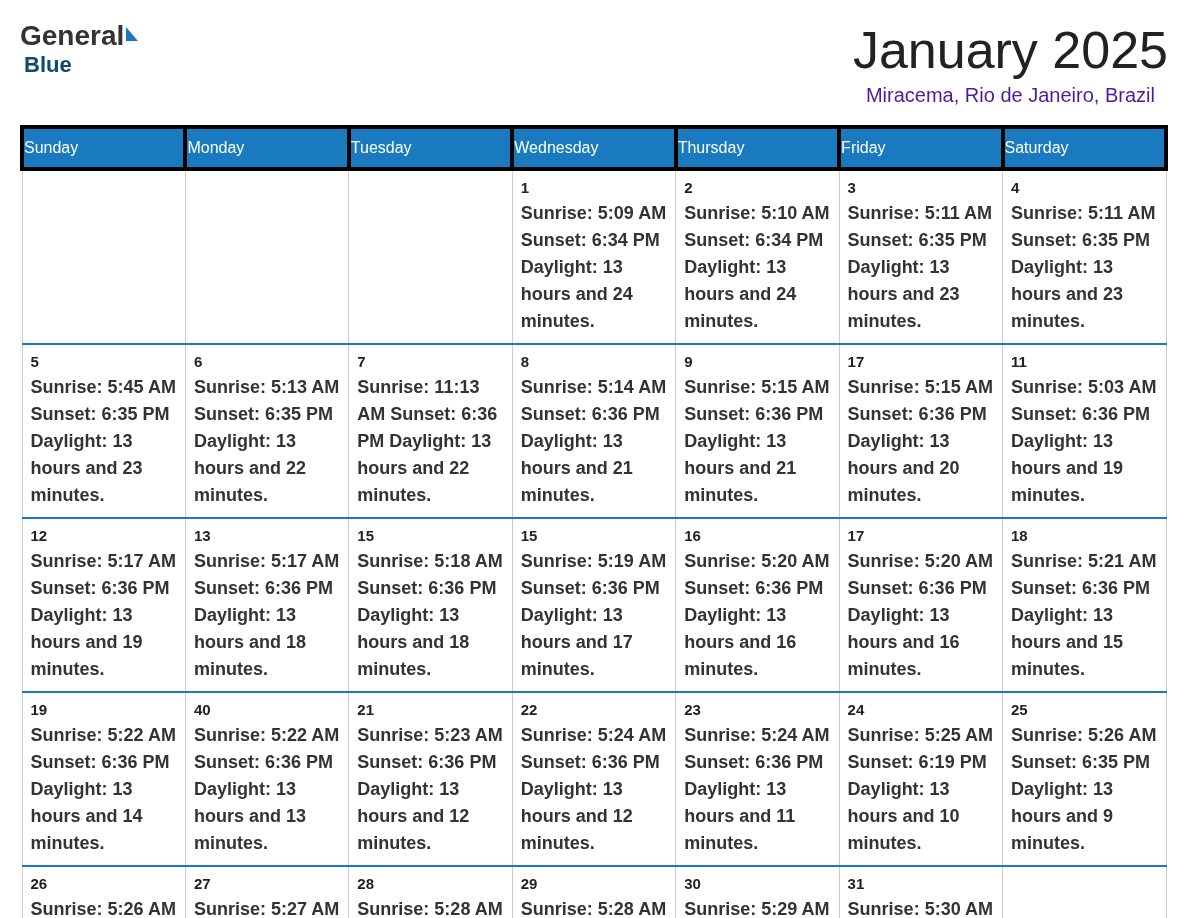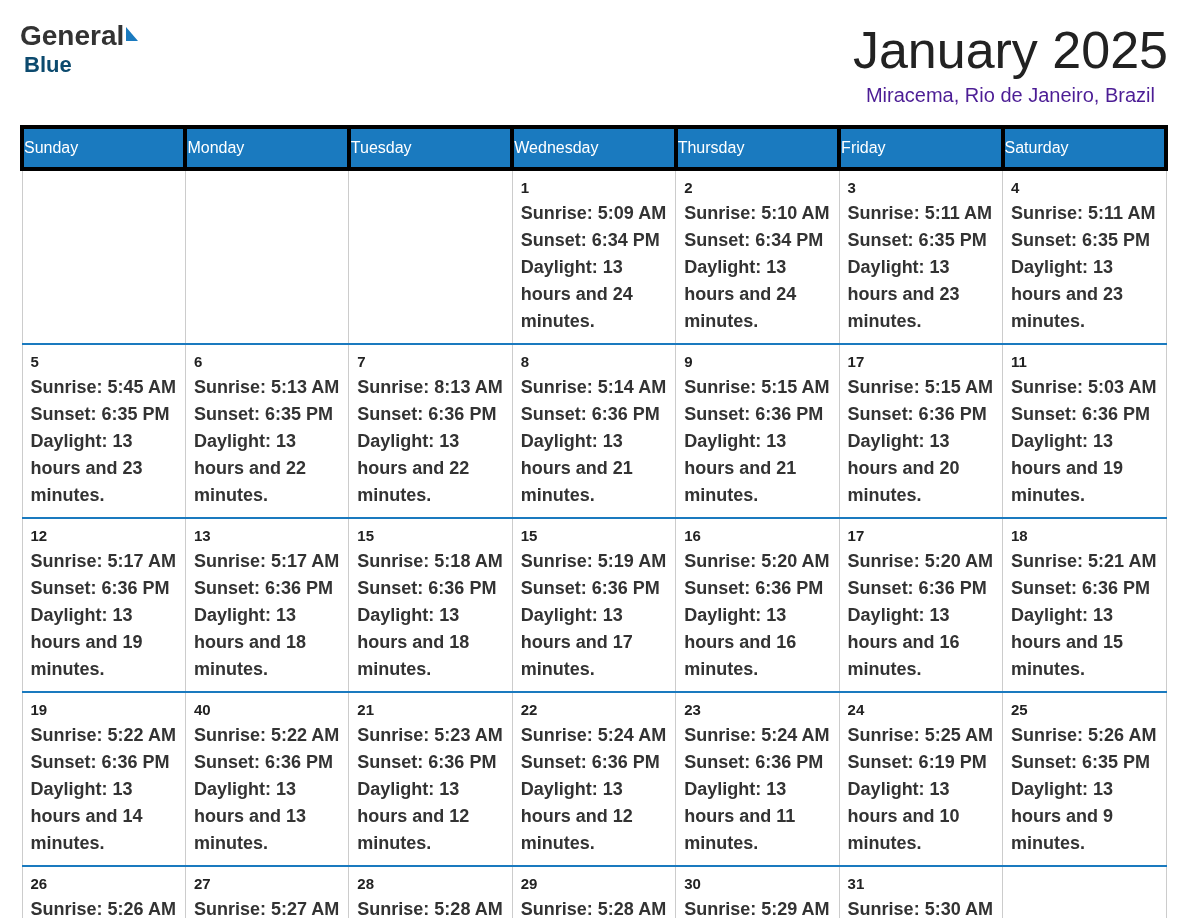--- a/index.html
+++ b/index.html
@@ -166,21 +166,21 @@
 Daylight: 13 hours and 23 minutes.</div>
         </td>
         <td>
           <span class="day-number">6</span>
           <div class="day-info">Sunrise: 5:13 AM
 Sunset: 6:35 PM
 Daylight: 13 hours and 22 minutes.</div>
         </td>
         <td>
           <span class="day-number">7</span>
-          <div class="day-info">Sunrise: 8:13 AM
+          <div class="day-info">Sunrise: 11:13 AM
 Sunset: 6:36 PM
 Daylight: 13 hours and 22 minutes.</div>
         </td>
         <td>
           <span class="day-number">8</span>
           <div class="day-info">Sunrise: 5:14 AM
 Sunset: 6:36 PM
 Daylight: 13 hours and 21 minutes.</div>
         </td>
         <td>

